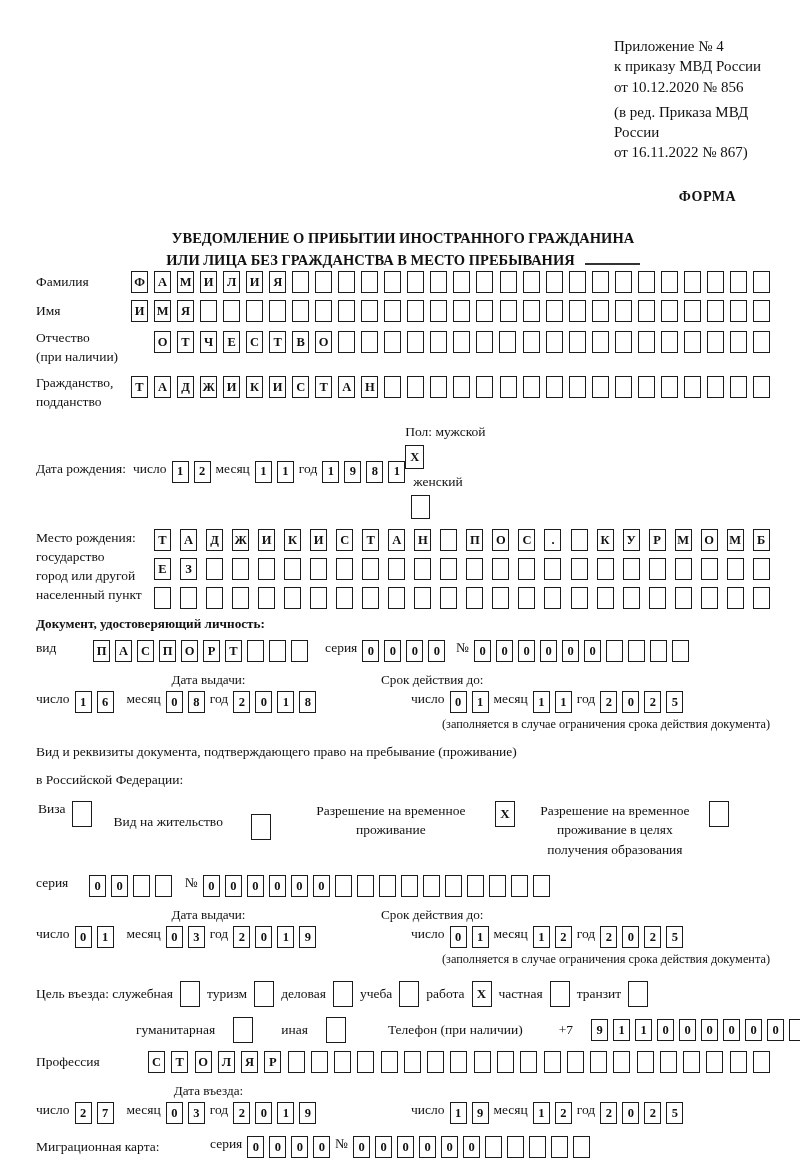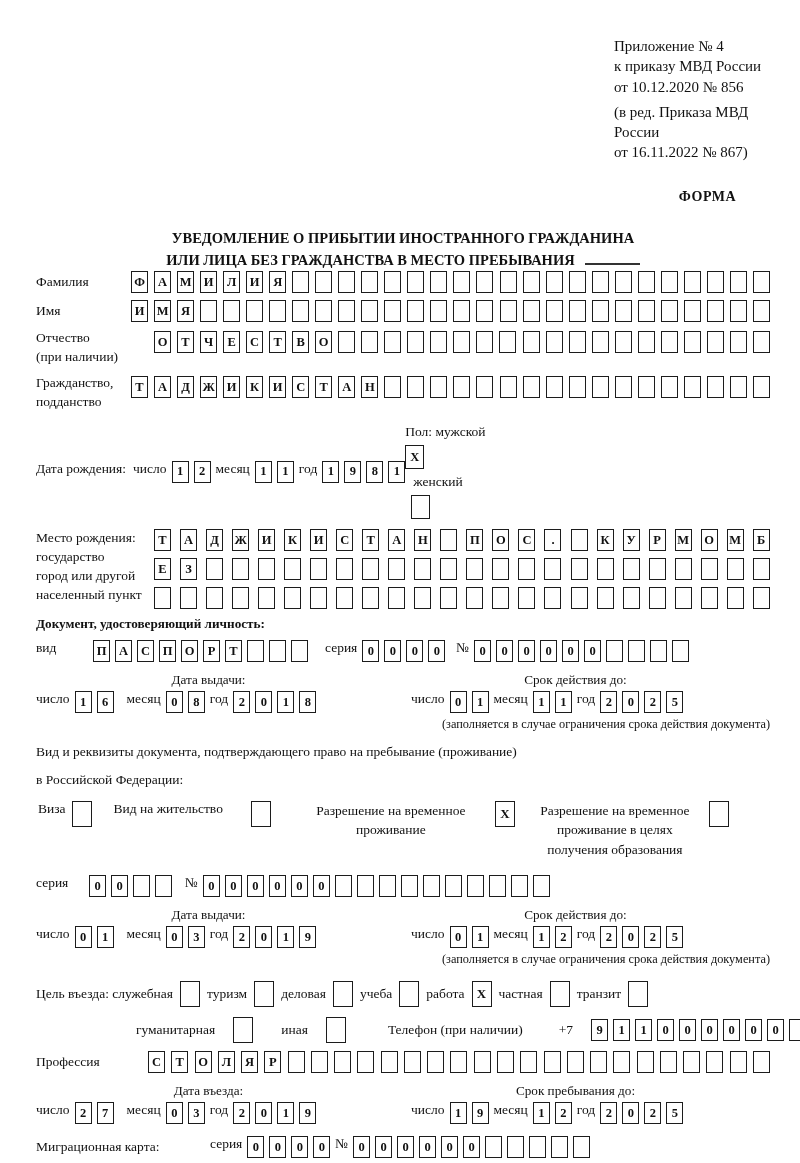--- a/index.html
+++ b/index.html
@@ -33,21 +33,21 @@
   .checkbox {
     box-sizing:content-box; width:18px; min-width:18px; height:24px;
     border:1.8px solid #1c1c1c; display:inline-flex; align-items:center; justify-content:center;
     font-size:13px; font-weight:600; background:#fff;
   }
   .gap6 { gap:6px; }
   .mt2 { margin-top:2px; }
   .center-title { text-align:left; font-weight:bold; font-size:13.2px; margin:4px 0 8px 0; }
   .date-headers { display:flex; font-size:13.2px; margin-top:10px; }
   .date-headers .left { width:345px; text-align:center; }
-  .date-headers .right { flex:1; text-align:center; }
+  .date-headers .right { flex:1; text-align:left; }
   .date-row { display:flex; align-items:center; margin-top:3px; }
   .dgroup { display:flex; align-items:flex-start; gap:5px; }
   .dgroup.left { width:345px; }
   .dgroup .dl { margin-right:2px; }
   .note-right { text-align:right; font-size:12.3px; margin:4px 0 10px 0; }
   .plain-line { line-height:1.5; margin:8px 0 2px 0; }
   .res-options { display:flex; align-items:flex-start; margin:10px 0 16px 2px; }
   .res-options .opt { display:flex; align-items:flex-start; gap:10px; }
   .opt-label-center { text-align:center; line-height:1.45; }
   .purpose-row { display:flex; align-items:center; gap:7px; margin:14px 0 4px 0; flex-wrap:nowrap; }
@@ -422,21 +422,21 @@
   </div>
   <div class="note-right">(заполняется в случае ограничения срока действия документа)</div>
 
   <div class="plain-line">Вид и реквизиты документа, подтверждающего право на пребывание (проживание)</div>
   <div class="plain-line">в Российской Федерации:</div>
   <div class="res-options">
     <span class="opt" style="gap:6px;">
       <span>Виза</span>
       <span class="checkbox"></span>
     </span>
-    <span class="opt" style="margin-left:22px;">
+    <span class="opt" style="margin-left:22px;margin-top:13px;">
       <span>Вид на жительство</span>
       <span class="checkbox" style="margin-left:18px;"></span>
     </span>
     <span class="opt" style="margin-left:26px;">
       <span class="opt-label-center" style="width:188px;">Разрешение на временное проживание</span>
       <span class="checkbox">X</span>
     </span>
     <span class="opt" style="margin-left:16px;">
       <span class="opt-label-center" style="width:168px;">Разрешение на временное проживание в целях получения образования</span>
       <span class="checkbox"></span>
@@ -585,21 +585,20 @@
         <span class="cell"></span>
         <span class="cell"></span>
         <span class="cell"></span>
         <span class="cell"></span>
         <span class="cell"></span>
       </span>
   </div>
 
   <div class="date-headers">
     <span class="left">Дата въезда:</span>
-    <span class="right">Срок пребывания до:</span>
   </div>
   <div class="date-row">
     <span class="dgroup left">
       <span>число</span>
       <span class="cells">
           <span class="cell">2</span>
           <span class="cell">7</span>
         </span>
       <span style="margin-left:8px;">месяц</span>
       <span class="cells">

